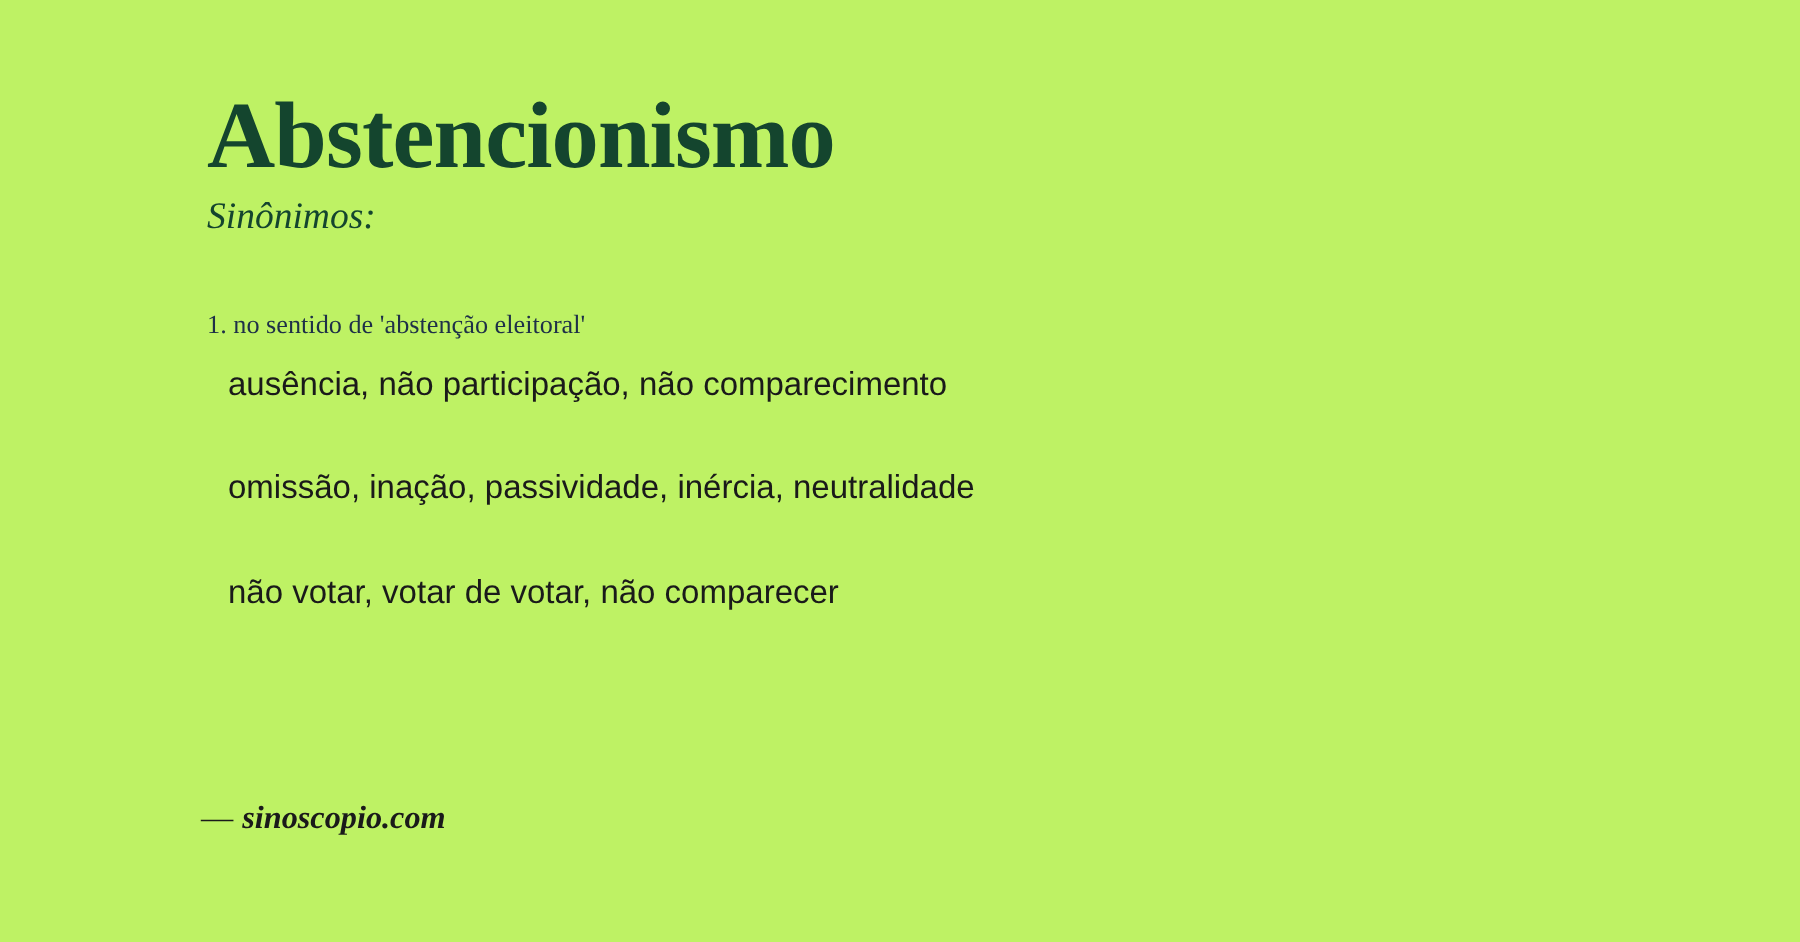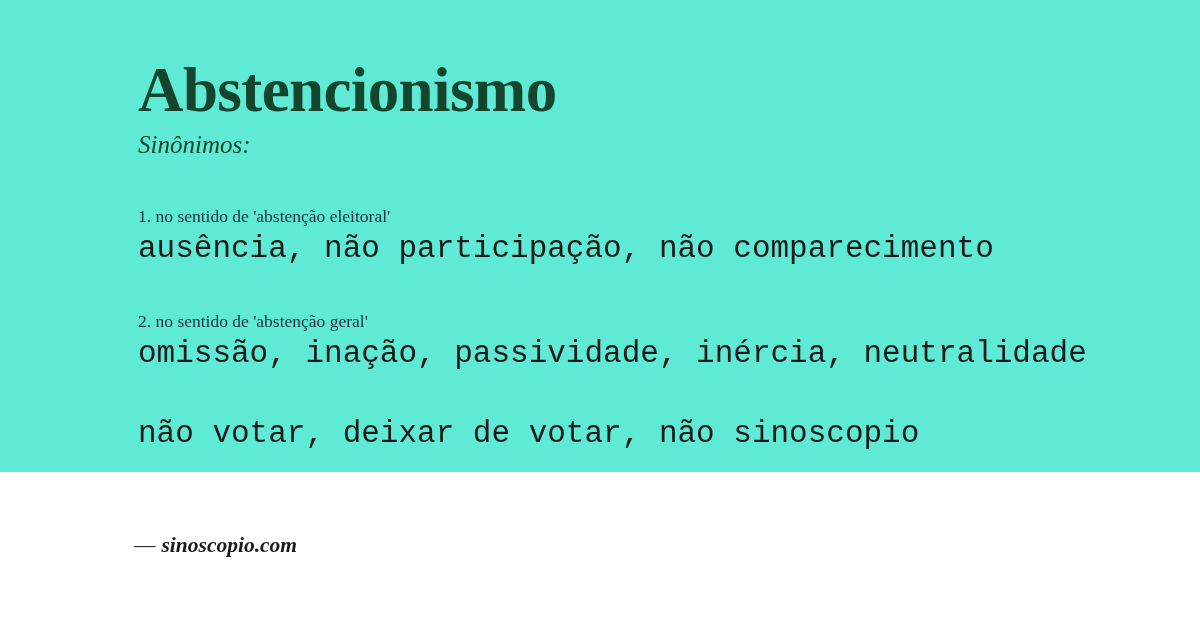--- a/index.html
+++ b/index.html
@@ -12,22 +12,22 @@
     height: 628px;
     background: #ffffff;
     font-family: "Liberation Serif", "DejaVu Serif", serif;
     overflow: hidden;
     -webkit-font-smoothing: antialiased;
   }
 
   .card {
     position: relative;
     width: 1200px;
-    height: 472px;
-    background: #5eead4;
+    height: 628px;
+    background: #bef264;
     box-sizing: border-box;
     padding: 0 0 0 138px;
   }
 
   
   .header {
     position: absolute;
     left: 138px;
     top: 58px;
     right: 40px;
@@ -74,26 +74,26 @@
     font-family: Liberation Serif, serif;
     font-weight: 400;
     font-size: 17.5px;
     line-height: 1.25;
     color: #1e3048;
     margin: 0 0 2px 0;
     white-space: nowrap;
   }
 
   .sense-synonyms {
-    font-family: Liberation Mono, monospace;
+    font-family: Liberation Sans, sans-serif;
     font-weight: 400;
-    font-size: 31px;
+    font-size: 22px;
     line-height: 1.25;
     color: #1a1a1a;
-    margin: 0;
+    margin: 14px;
     white-space: nowrap;
   }
 
   
   .footer {
     position: absolute;
     left: 134px;
     top: 533px;
   }
 
@@ -124,26 +124,25 @@
   </div>
 
   <div class="senses">
 
     <div class="sense-block">
       <div class="sense-label">1. no sentido de 'abstenção eleitoral'</div>
       <div class="sense-synonyms">ausência, não participação, não comparecimento</div>
     </div>
 
     <div class="sense-block">
-      <div class="sense-label">2. no sentido de 'abstenção geral'</div>
       <div class="sense-synonyms">omissão, inação, passividade, inércia, neutralidade</div>
     </div>
 
     <div class="sense-block">
-      <div class="sense-synonyms">não votar, deixar de votar, não sinoscopio</div>
+      <div class="sense-synonyms">não votar, votar de votar, não comparecer</div>
     </div>
 
   </div>
 
   <div class="footer">
     <div class="source-credit">
       <span class="dash">—</span><span>sinoscopio.com</span>
     </div>
   </div>
 

